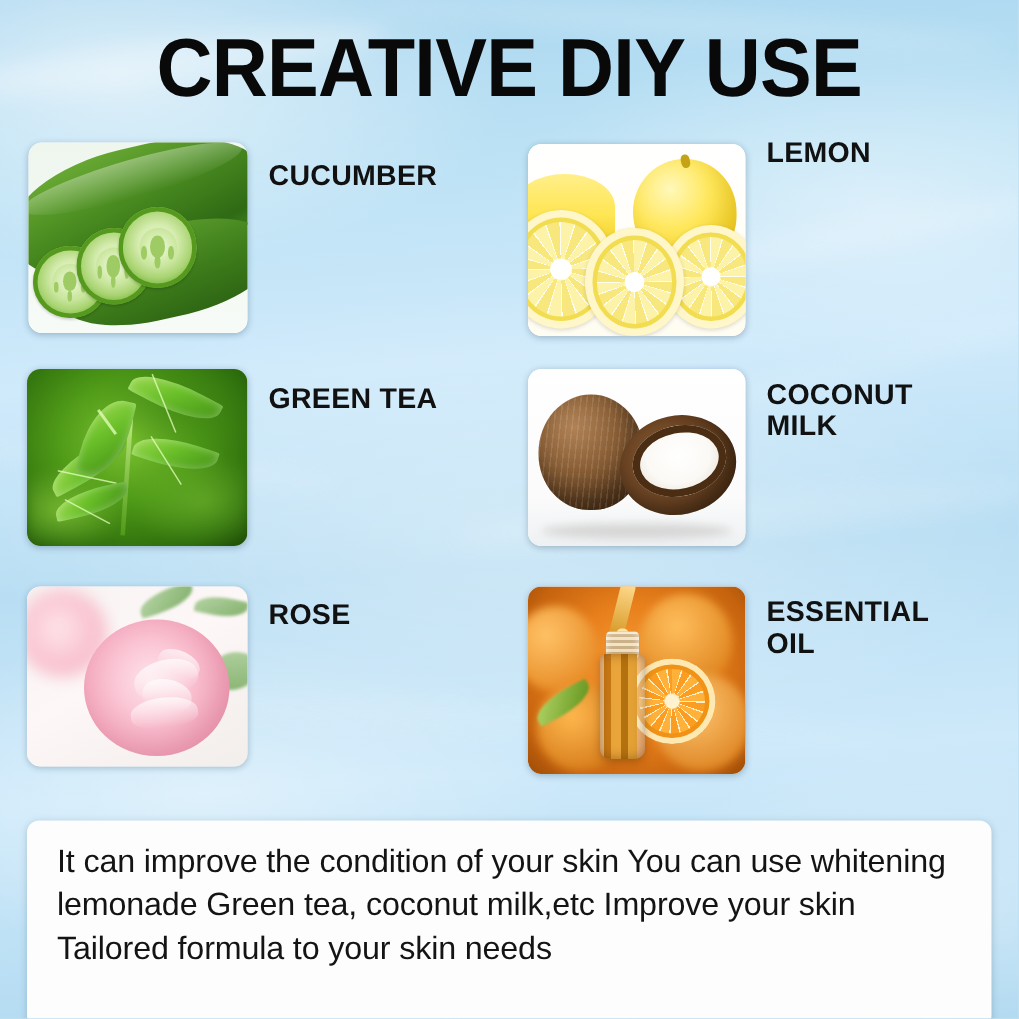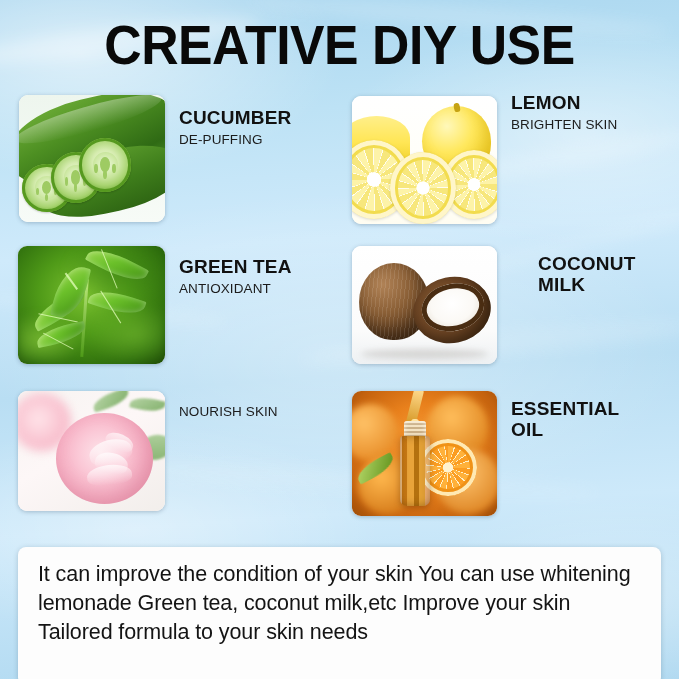--- a/index.html
+++ b/index.html
@@ -278,90 +278,87 @@
       <div class="art art-cucumber">
         <div class="body"></div>
         <div class="body2"></div>
         <div class="slice sl1"></div>
         <div class="slice sl2"></div>
         <div class="slice sl3"></div>
       </div>
     </div>
     <div class="txt" style="left:179px;top:107px;width:160px;">
       <div class="ttl">CUCUMBER</div>
-      <div class="sub">DE-PUFFING</div>
     </div>
   </div>
 
   <div class="item">
     <div class="thumb" style="left:352px;top:96px;width:145px;height:128px;">
       <div class="art art-lemon">
         <div class="whole"></div>
         <div class="half"></div>
         <div class="lem l1"></div>
         <div class="lem l3"></div>
         <div class="lem l2"></div>
       </div>
     </div>
     <div class="txt" style="left:511px;top:92px;width:160px;">
       <div class="ttl">LEMON</div>
-      <div class="sub">BRIGHTEN SKIN</div>
     </div>
   </div>
 
   <div class="item">
     <div class="thumb" style="left:18px;top:246px;width:147px;height:118px;">
       <div class="art art-tea">
         <div class="blur"></div>
         <div class="stem"></div>
         <div class="leaf lf1"></div>
         <div class="leaf lf5"></div>
         <div class="leaf lf3"></div>
         <div class="leaf lf4"></div>
         <div class="leaf lf2"></div>
       </div>
     </div>
     <div class="txt" style="left:179px;top:256px;width:165px;">
       <div class="ttl">GREEN TEA</div>
-      <div class="sub">ANTIOXIDANT</div>
     </div>
   </div>
 
   <div class="item">
     <div class="thumb" style="left:352px;top:246px;width:145px;height:118px;">
       <div class="art art-coconut">
         <div class="shadow"></div>
         <div class="c1"></div>
         <div class="c2">
             <div class="flesh"></div>
           </div>
       </div>
     </div>
-    <div class="txt" style="left:538px;top:253px;width:140px;">
+    <div class="txt" style="left:511px;top:253px;width:140px;">
       <div class="ttl">COCONUT MILK</div>
     </div>
   </div>
 
   <div class="item">
     <div class="thumb" style="left:18px;top:391px;width:147px;height:120px;">
       <div class="art art-rose">
         <div class="bgrose"></div>
         <div class="lv lv1"></div>
         <div class="lv lv2"></div>
         <div class="lv lv3"></div>
         <div class="main">
           <div class="pet p4"></div>
           <div class="pet p1"></div>
           <div class="pet p2"></div>
           <div class="pet p3"></div>
         </div>
       </div>
     </div>
     <div class="txt" style="left:179px;top:400px;width:165px;">
-      <div class="sub">NOURISH SKIN</div>
+      <div class="ttl">ROSE</div>
     </div>
   </div>
 
   <div class="item">
     <div class="thumb" style="left:352px;top:391px;width:145px;height:125px;">
       <div class="art art-oil">
         <div class="orb o1"></div>
         <div class="orb o2"></div>
         <div class="orb o3"></div>
         <div class="orb o4"></div>

